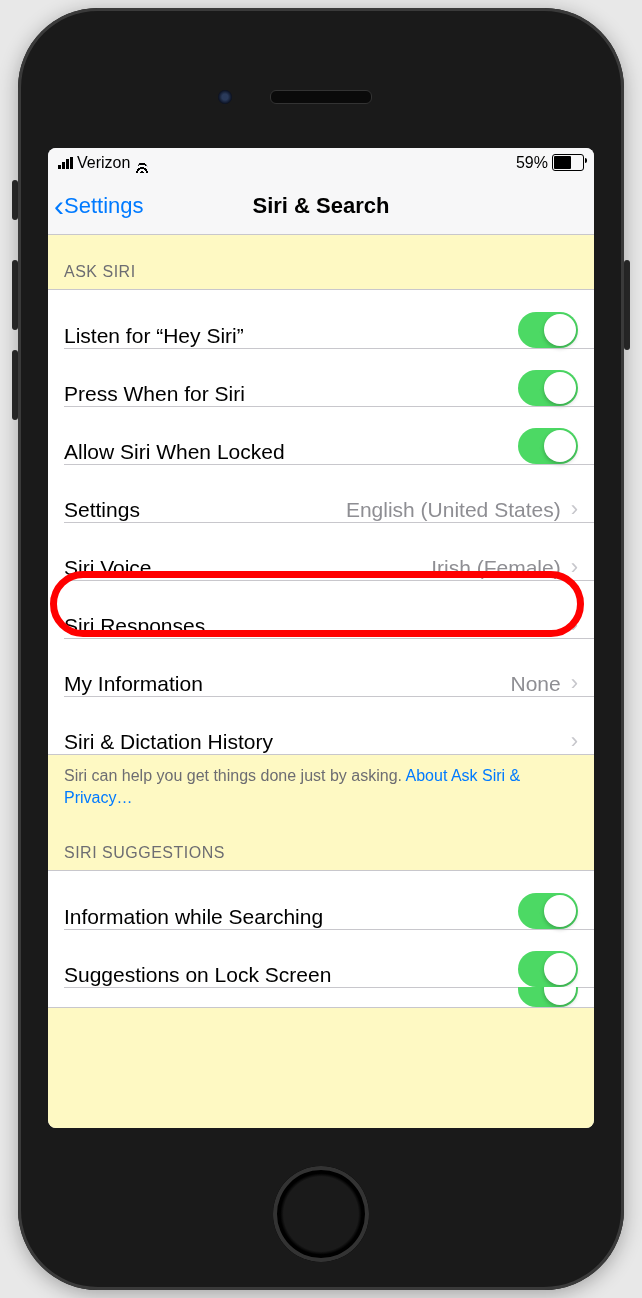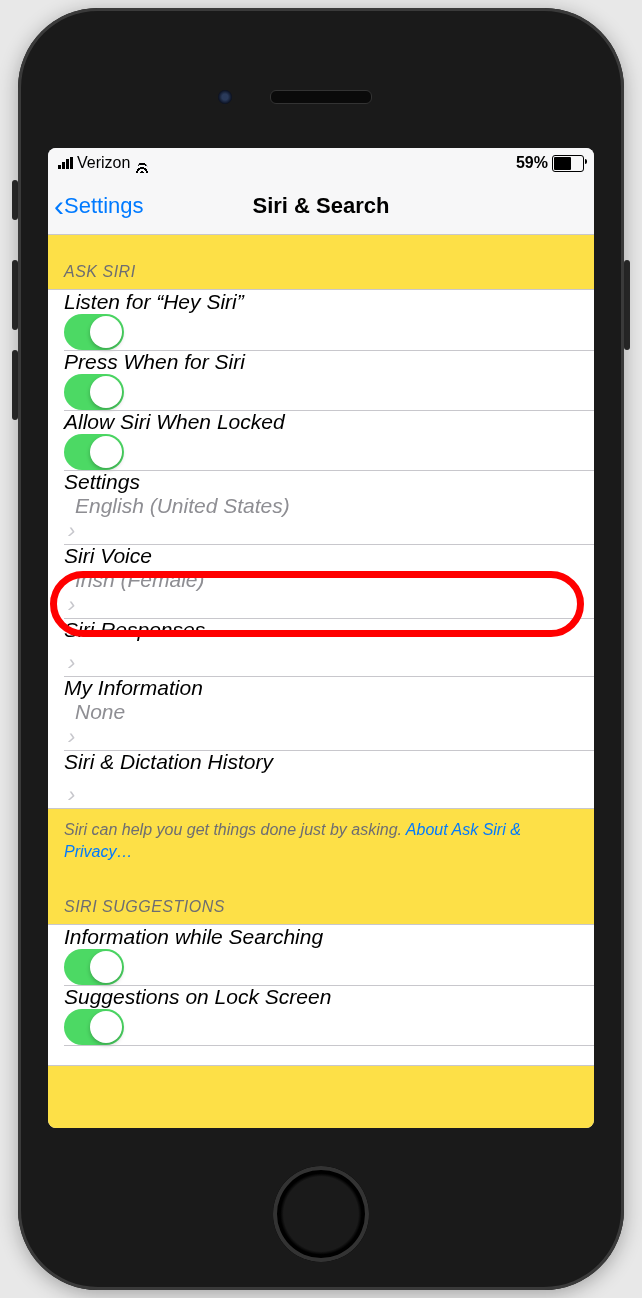--- a/index.html
+++ b/index.html
@@ -84,21 +84,21 @@
     background: #f7f7f8;
     position: relative;
     font-size: 16px;
     color: #000;
     display: flex;
     align-items: center;
     padding: 0 10px;
   }
   .statusbar .left { display:flex; align-items:center; gap:4px; flex:1; }
   .statusbar .center { position:absolute; left:0; right:0; text-align:center; font-weight:600; pointer-events:none;}
-  .statusbar .right { display:flex; align-items:flex-end; gap:4px; justify-content:flex-end; flex:1;font-weight:bold; }
+  .statusbar .right { display:flex; align-items:flex-start; gap:4px; justify-content:flex-end; flex:1; }
   .sigbars { display:inline-flex; align-items:flex-end; gap:1px; height:12px; }
   .sigbars span { width:3px; background:#000; }
   .sigbars span:nth-child(1){height:4px}
   .sigbars span:nth-child(2){height:7px}
   .sigbars span:nth-child(3){height:10px}
   .sigbars span:nth-child(4){height:12px}
   .wifi-icon { width:16px; height:12px; position:relative; }
   .wifi-icon::before{
     content:""; position:absolute; left:0; top:0;
     width:16px; height:16px;
@@ -139,22 +139,21 @@
   }
   .navbar .title {
     position:absolute; left:0; right:0; text-align:center;
     font-size:22px; font-weight:600; color:#000;
     pointer-events:none;
   }
 
   .scroll {
     height: calc(100% - 86px);
     overflow: hidden;
-    background:#fde047;
-    font-style:italic;
+    background:#fef9c3;
   }
 
   .section-header {
     padding: 28px 16px 8px 16px;
     font-size: 16px;
     color: #6d6d72;
     letter-spacing: 0.5px;
   }
   .section-footer {
     padding: 10px 16px 8px 16px;
@@ -165,26 +164,25 @@
   .section-footer a { color:#007aff; text-decoration:none; }
 
   .group {
     background:#fff;
     border-top:1px solid #c8c7cc;
     border-bottom:1px solid #c8c7cc;
   }
   .row {
     min-height: 58px;
     padding: 0 16px;
-    display:flex; align-items:flex-start;
+    display:flex; align-items:flex-end;
     position:relative;
     font-size:21px;
     color:#000;
     cursor:pointer;
-    flex-direction:column;
   }
   .row + .row::before {
     content:"";
     position:absolute; left:16px; right:0; top:0;
     height:1px; background:#c8c7cc;
   }
   .row .label { flex:1; }
   .row .detail { color:#8e8e93; font-size:21px; margin-right:6px;margin-left:11px; }
   .row .chevr { color:#c7c7cc; font-size:22px; margin-left:4px; }
 

